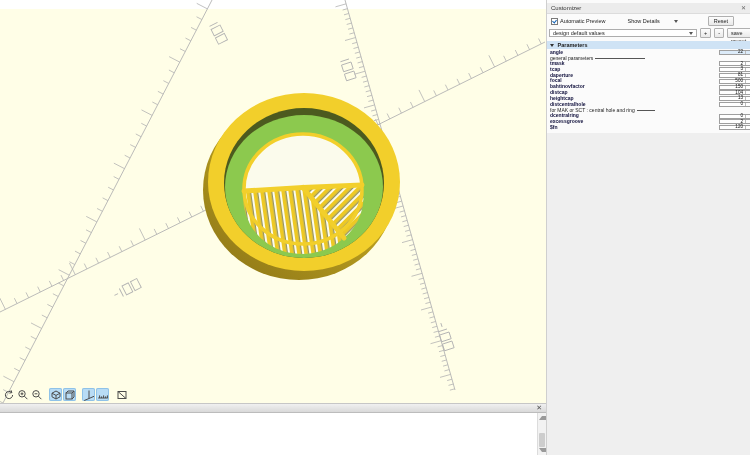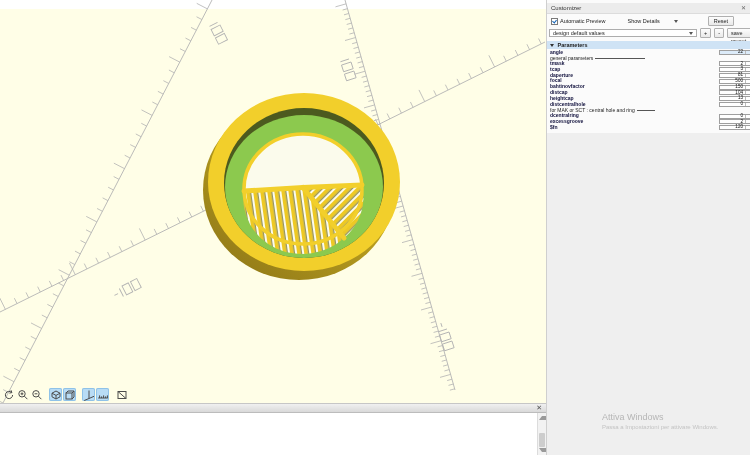--- a/index.html
+++ b/index.html
@@ -486,17 +486,13 @@
         </span></div>
       <div class="param-row"><span class="pname">$fn</span><span class="spin">
           <span class="val">120</span>
           <span class="btns">
             <b class="u"></b>
             <b class="d"></b>
           </span>
         </span></div>
     </div>
 
-  <div class="watermark">
-    <div class="l1">Attiva Windows</div>
-    <div class="l2">Passa a Impostazioni per attivare Windows.</div>
-  </div>
 </div>
 
 </body></html>

